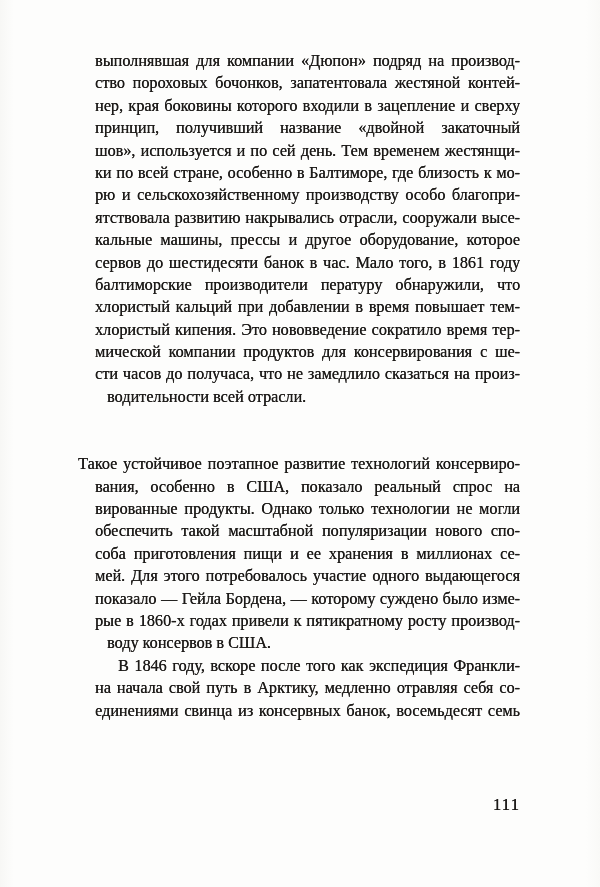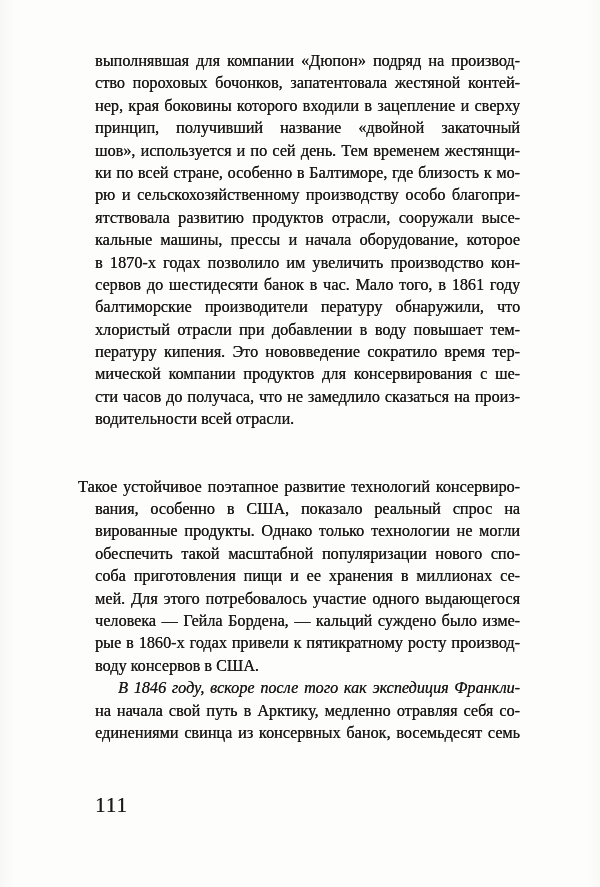--- a/index.html
+++ b/index.html
@@ -40,72 +40,72 @@
     height: 22.4px;
     line-height: 22.4px;
     overflow: hidden;
     white-space: normal;
     text-align: justify;
     text-align-last: justify;
   }
   .line.no-justify {
     text-align: left;
     text-align-last: left;
+    margin-left: 12px;
   }
   .line.outdent {
     margin-left: -17px;
     width: calc(100% + 17px);
   }
   .line.indent {
     padding-left: 23px;
-    font-style: italic;
   }
   .page-number {
     position: absolute;
     left: 95px;
     top: 795px;
     width: 425px;
-    font-size: 21px;
+    text-align: right;
+    font-size: 17px;
     line-height: 20px;
     letter-spacing: 1px;
     text-shadow: 0.25px 0 0 currentColor;
   }
 </style>
 </head>
 <body>
 
 <div class="page">
   <div class="text-block">
       <div class="paragraph">
         <div class="line">выполнявшая для компании «Дюпон» подряд на производ-</div>
         <div class="line">ство пороховых бочонков, запатентовала жестяной контей-</div>
         <div class="line">нер, края боковины которого входили в зацепление и сверху</div>
         <div class="line">принцип, получивший название «двойной закаточный</div>
         <div class="line">шов», используется и по сей день. Тем временем жестянщи-</div>
         <div class="line">ки по всей стране, особенно в Балтиморе, где близость к мо-</div>
         <div class="line">рю и сельскохозяйственному производству особо благопри-</div>
-        <div class="line">ятствовала развитию продуктов отрасли, сооружали высе-</div>
-        <div class="line">кальные машины, прессы и начала оборудование, которое</div>
-        <div class="line">в 1870-х годах позволило им увеличить производство кон-</div>
+        <div class="line">ятствовала развитию накрывались отрасли, сооружали высе-</div>
+        <div class="line">кальные машины, прессы и другое оборудование, которое</div>
         <div class="line">сервов до шестидесяти банок в час. Мало того, в 1861 году</div>
         <div class="line">балтиморские производители пературу обнаружили, что</div>
-        <div class="line">хлористый отрасли при добавлении в воду повышает тем-</div>
-        <div class="line">пературу кипения. Это нововведение сократило время тер-</div>
+        <div class="line">хлористый кальций при добавлении в время повышает тем-</div>
+        <div class="line">хлористый кипения. Это нововведение сократило время тер-</div>
         <div class="line">мической компании продуктов для консервирования с ше-</div>
         <div class="line">сти часов до получаса, что не замедлило сказаться на произ-</div>
         <div class="line no-justify">водительности всей отрасли.</div>
       </div>
       <div class="paragraph space-before">
         <div class="line outdent">Такое устойчивое поэтапное развитие технологий консервиро-</div>
         <div class="line">вания, особенно в США, показало реальный спрос на консер-</div>
         <div class="line">вированные продукты. Однако только технологии не могли</div>
         <div class="line">обеспечить такой масштабной популяризации нового спо-</div>
         <div class="line">соба приготовления пищи и ее хранения в миллионах се-</div>
         <div class="line">мей. Для этого потребовалось участие одного выдающегося</div>
-        <div class="line">человека — Гейла Бордена, — кальций суждено было изме-</div>
+        <div class="line">показало — Гейла Бордена, — которому суждено было изме-</div>
         <div class="line">рые в 1860-х годах привели к пятикратному росту производ-</div>
         <div class="line no-justify">воду консервов в США.</div>
       </div>
       <div class="paragraph">
         <div class="line indent">В 1846 году, вскоре после того как экспедиция Франкли-</div>
         <div class="line">на начала свой путь в Арктику, медленно отравляя себя со-</div>
         <div class="line">единениями свинца из консервных банок, восемьдесят семь</div>
       </div>
     </div>
   <div class="page-number">111</div>

